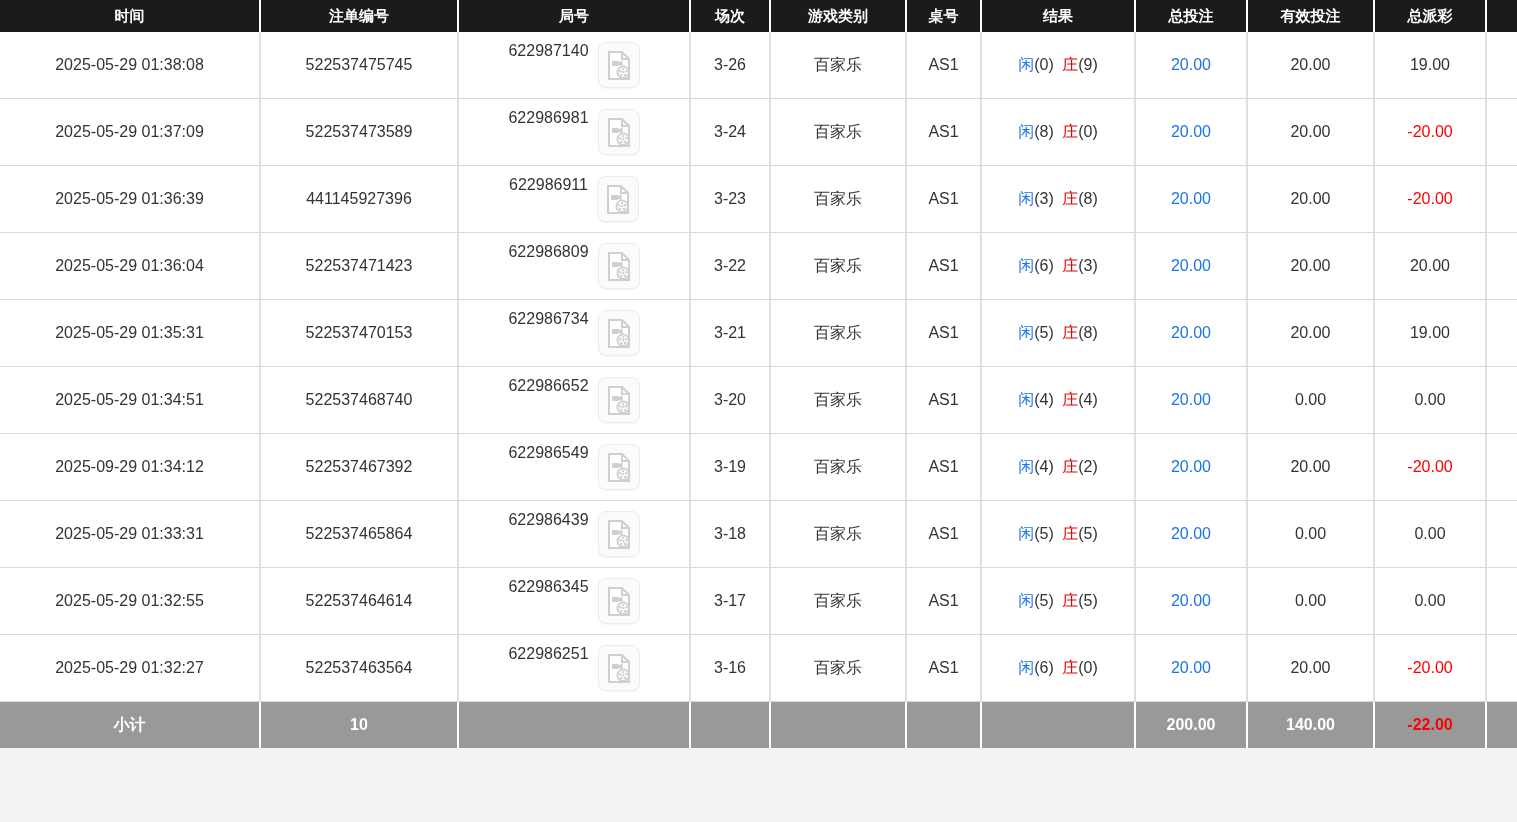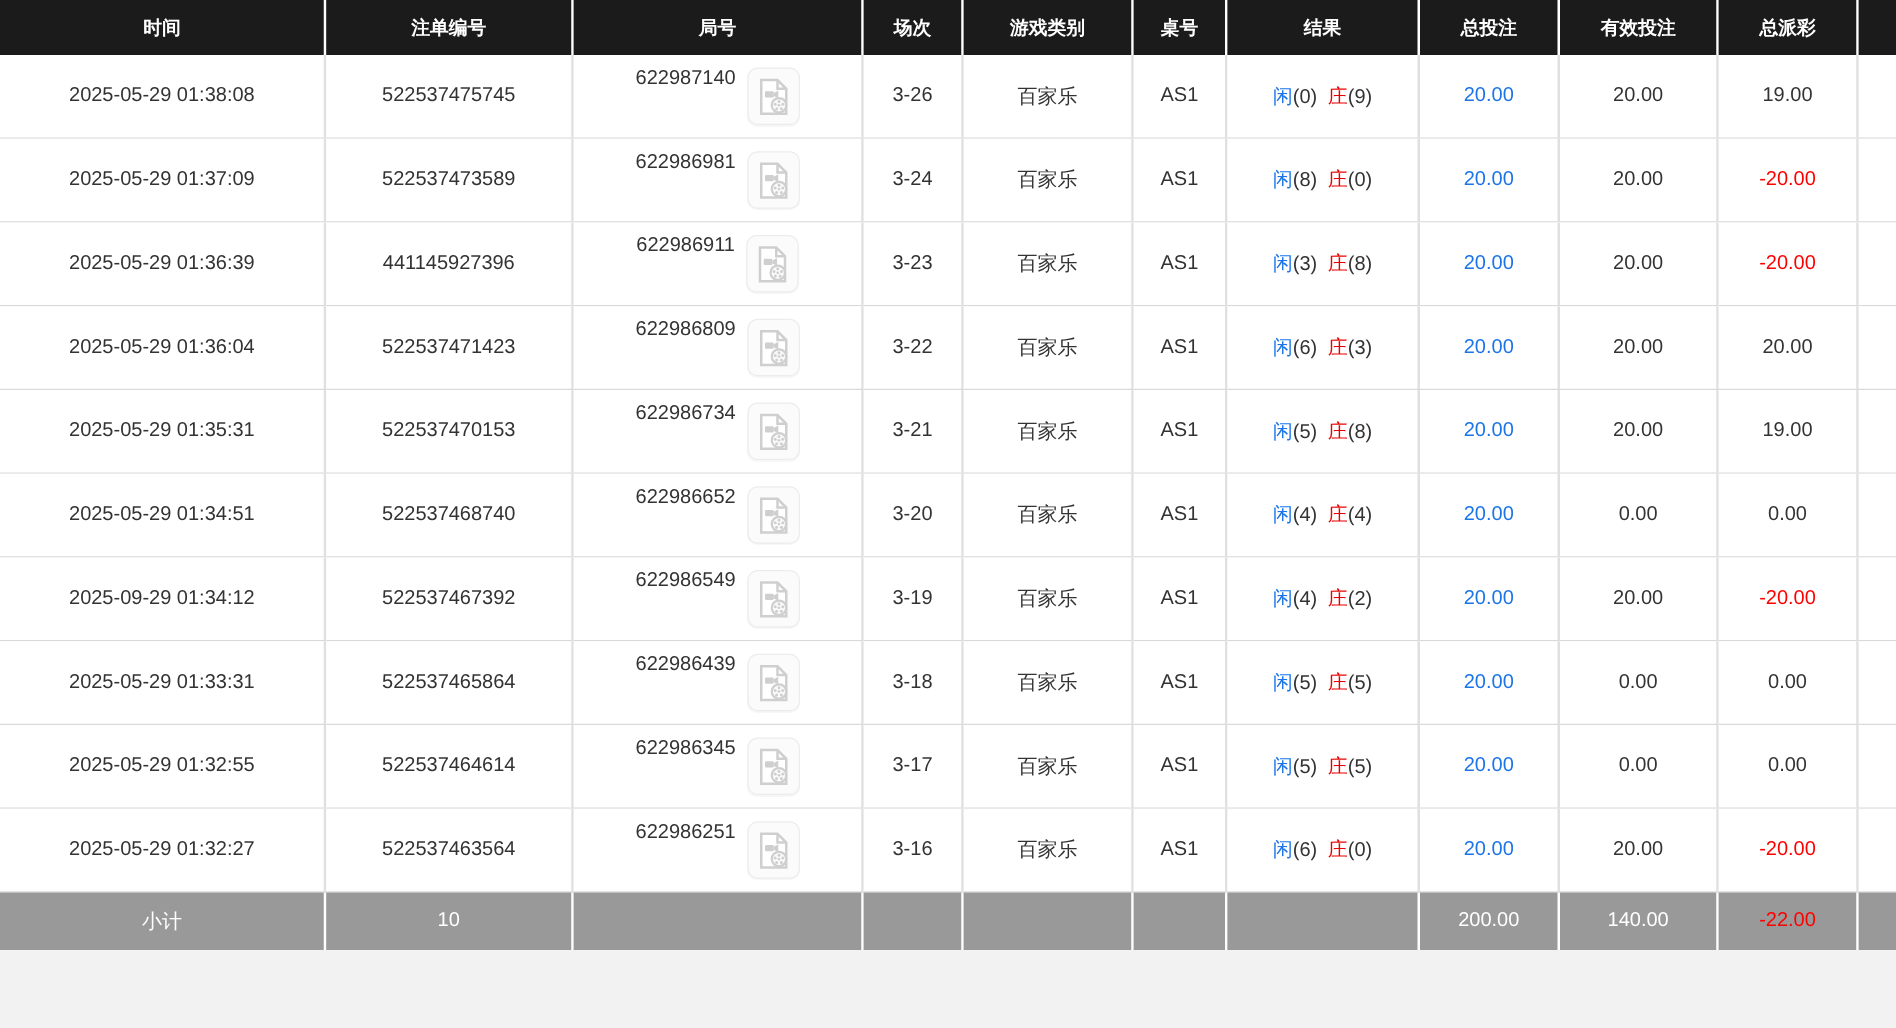--- a/index.html
+++ b/index.html
@@ -22,21 +22,21 @@
     border-collapse: separate;
     border-spacing: 0;
     table-layout: fixed;
     width: 1517px;
   }
   thead th {
     background: var(--header-bg);
     color: #ffffff;
     font-weight: bold;
     font-size: 15px;
-    height: 44px;
+    height: 32px;
     text-align: center;
     padding: 0;
   }
   thead th:not(:last-child) { border-right: 2px solid #ffffff; }
 
   tbody td {
     background: #ffffff;
     color: var(--body-text);
     font-size: 16px;
     text-align: center;
@@ -44,21 +44,21 @@
     padding: 0;
     border-bottom: 1px solid #d9d9d9;
     white-space: nowrap;
     overflow: hidden;
   }
   tbody td:not(:last-child) { border-right: 2px solid #e0e0e0; }
 
   tfoot td {
     background: var(--footer-bg);
     color: #ffffff;
-    font-weight: normal;
+    font-weight: bold;
     font-size: 16px;
     height: 46px;
     text-align: center;
     padding: 0;
   }
   tfoot td:not(:last-child) { border-right: 2px solid #ffffff; }
   tfoot tr + tr td { border-top: 2px solid #ffffff; }
 
   .neg { color: var(--negative-red) !important; }
   .blue { color: var(--link-blue); cursor: pointer; }

